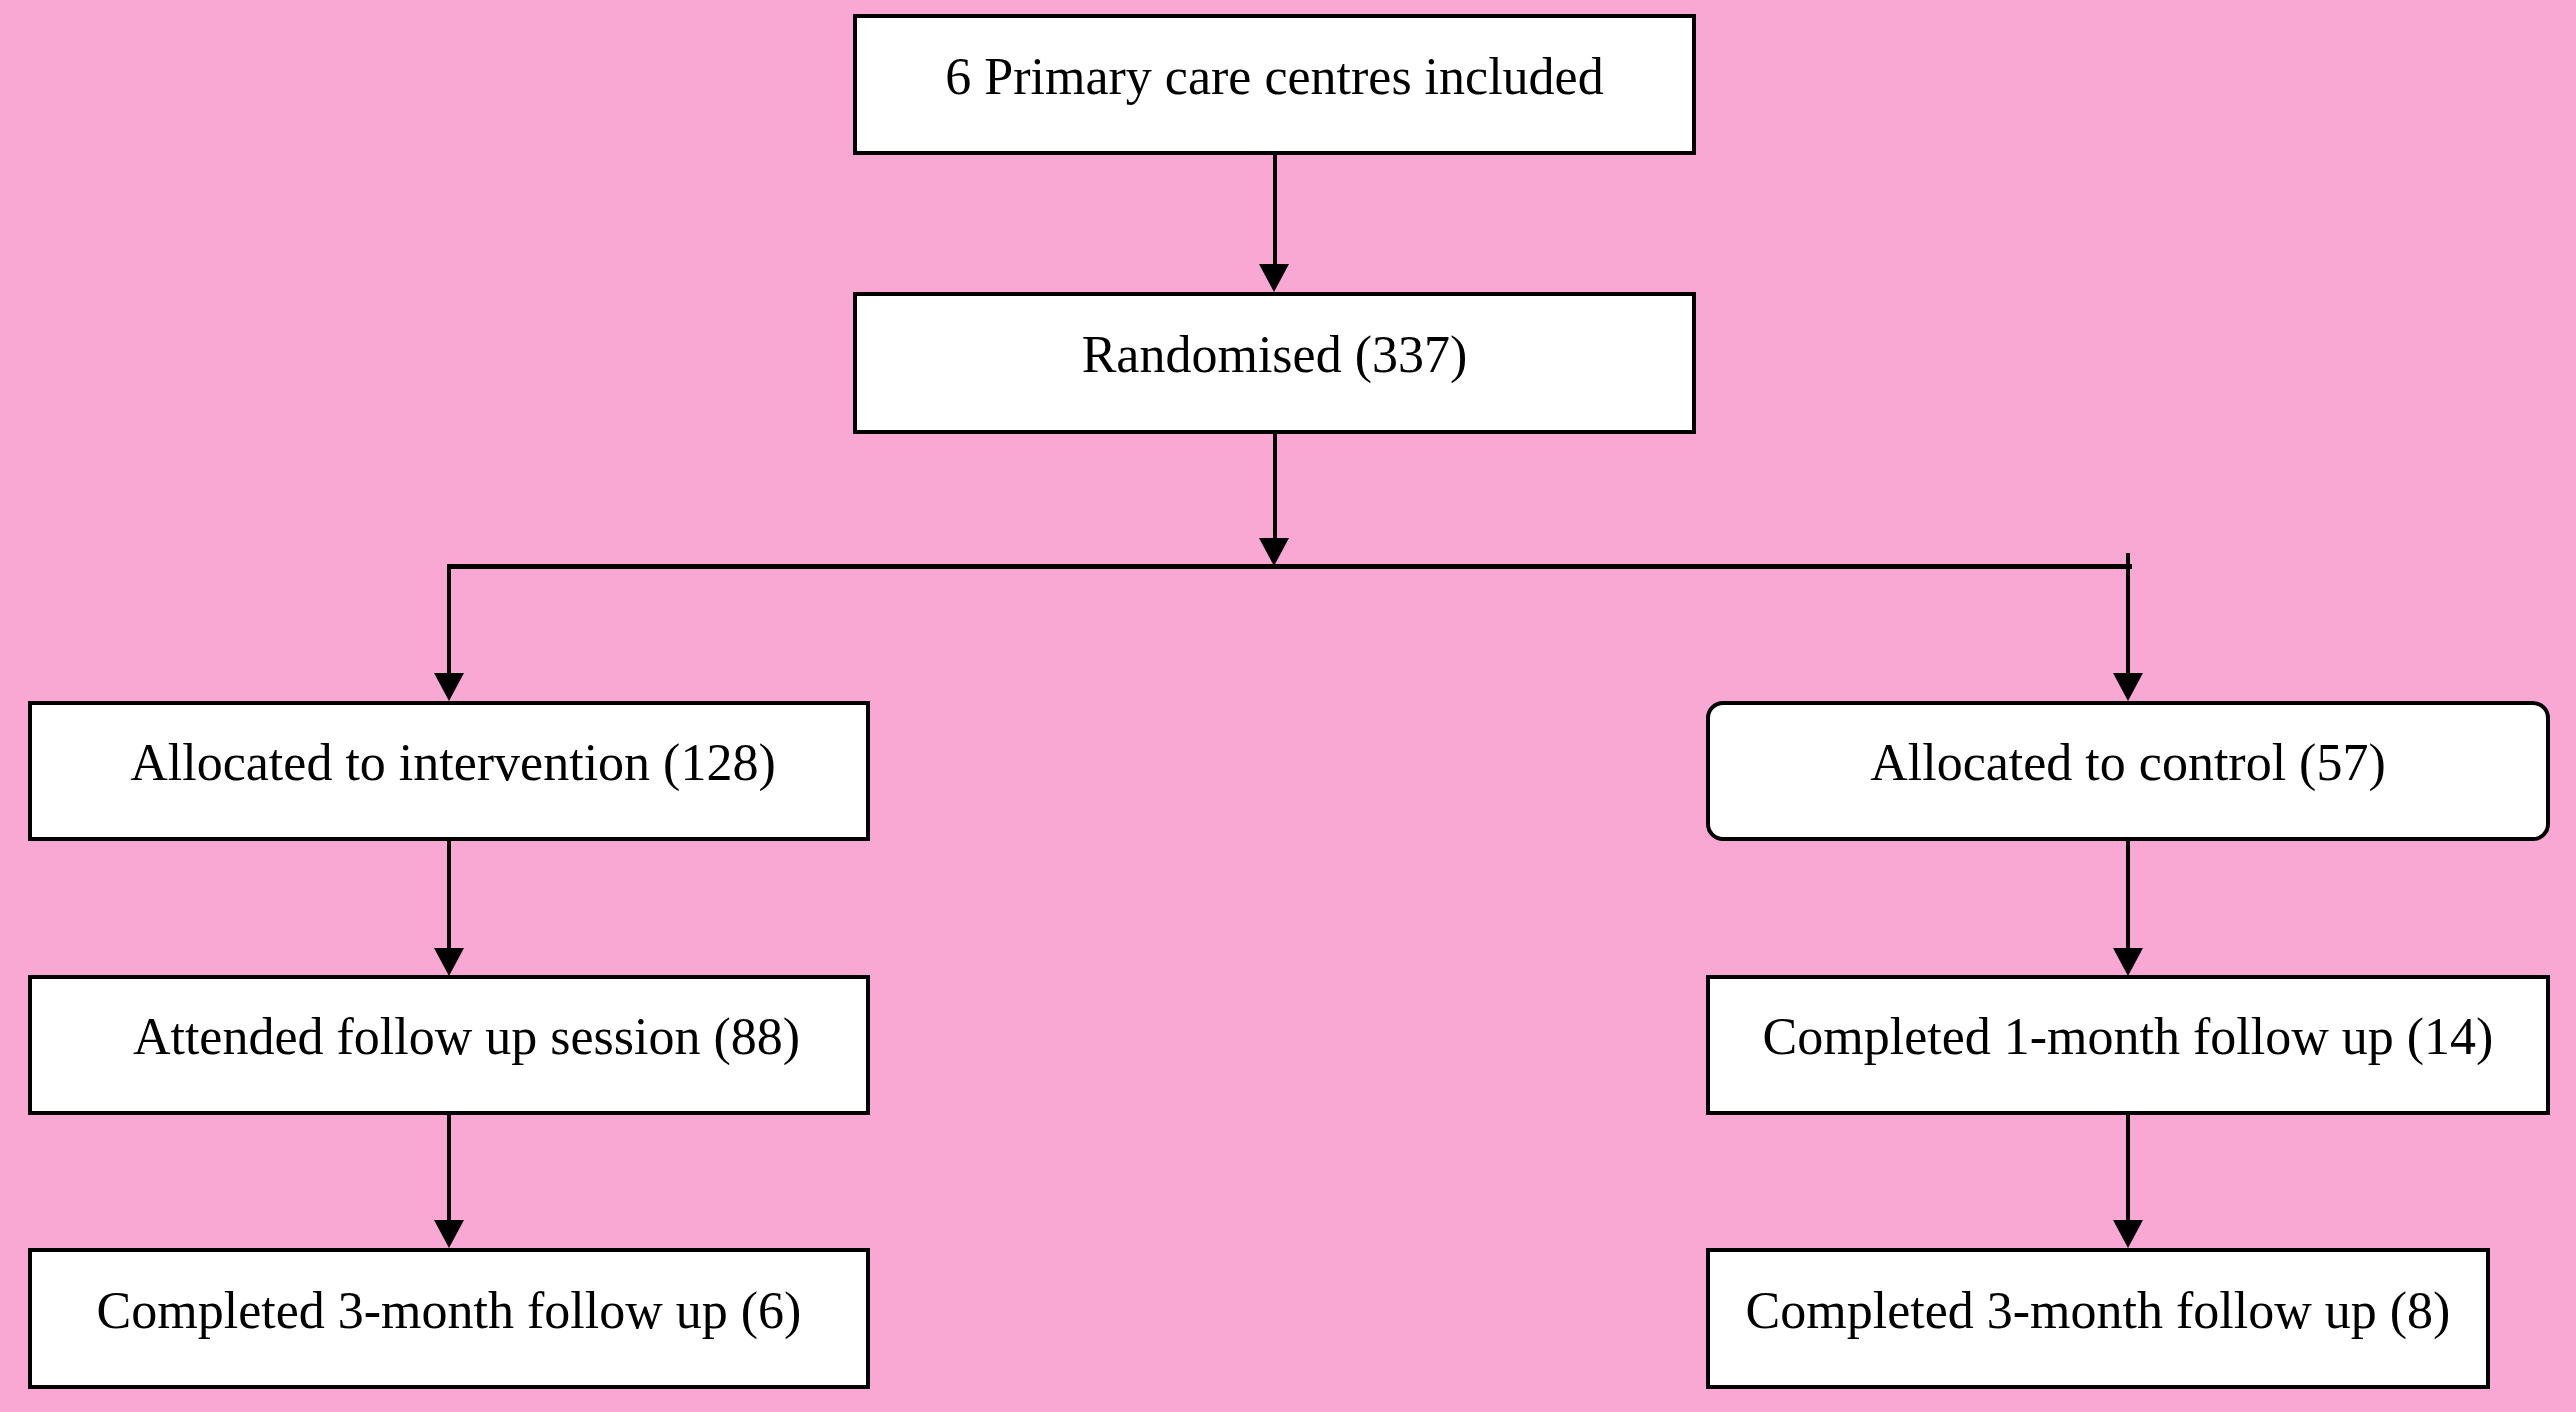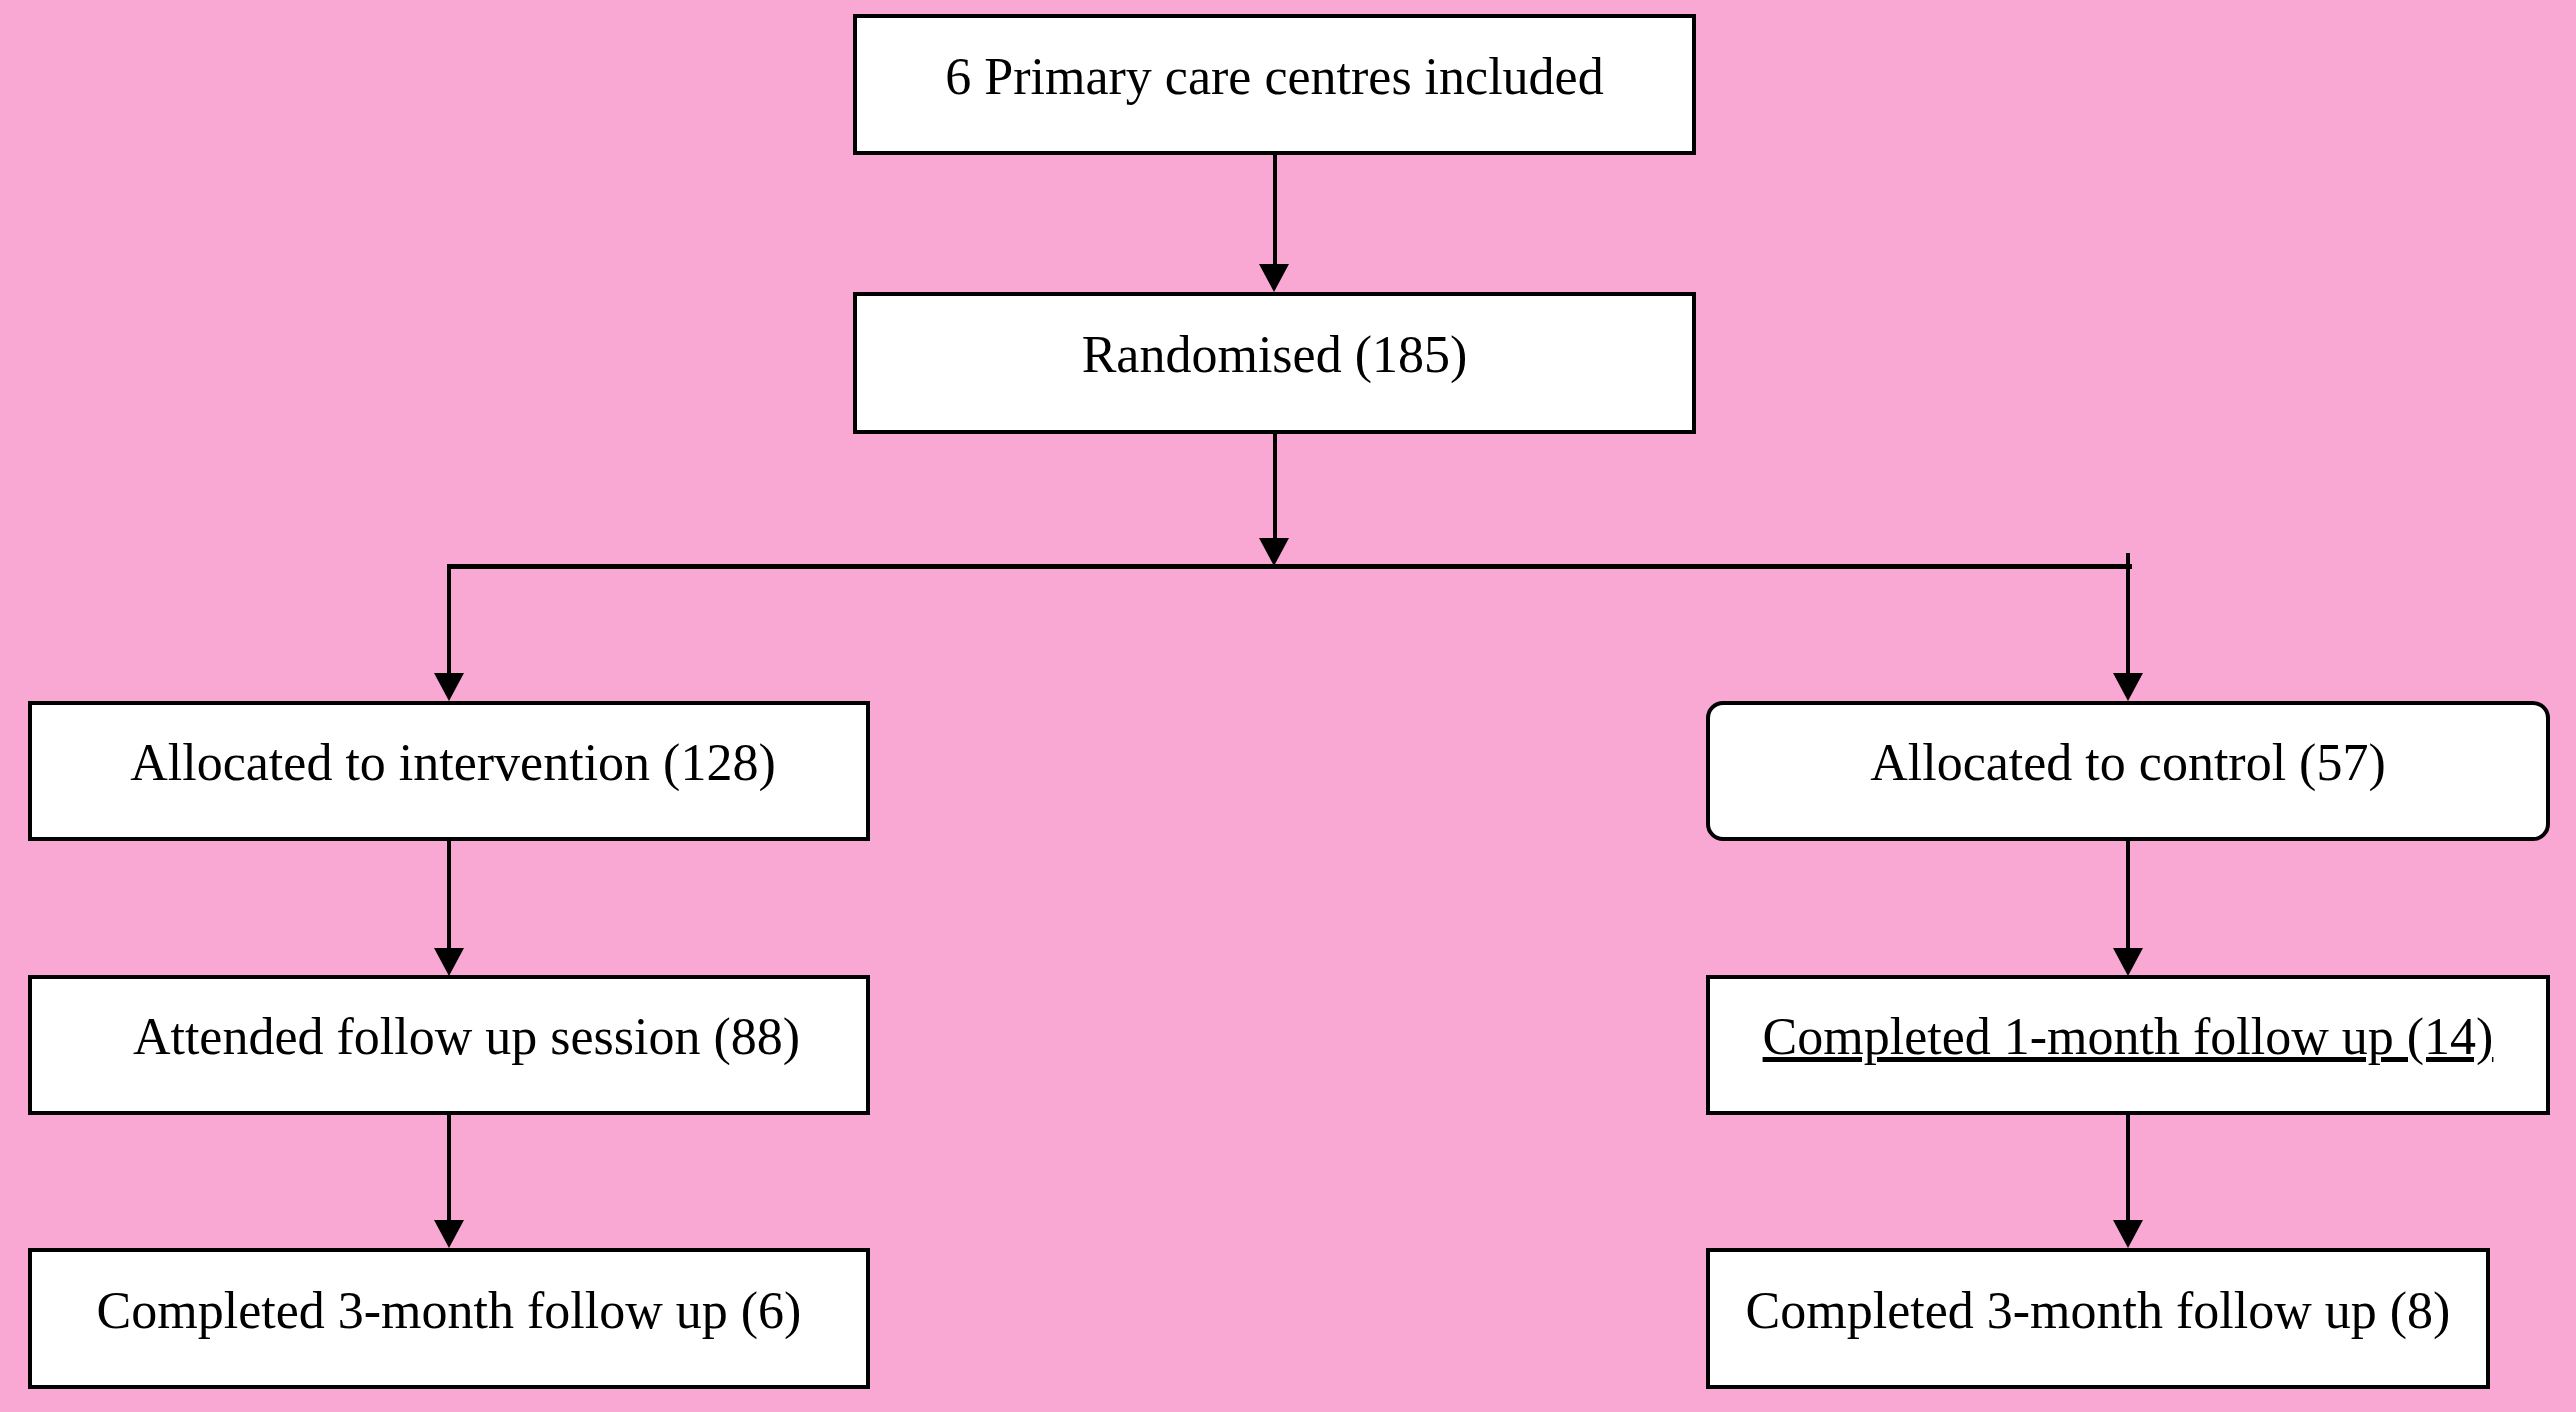--- a/index.html
+++ b/index.html
@@ -58,21 +58,21 @@
 <div id="diagram">
 
   <div class="node" style="left:853px; top:14px; width:843px; height:141px;">
     <span class="node-label">6 Primary care centres included</span>
   </div>
 
   <div class="vline" style="left:1273px; top:155px; height:112px;"></div>
   <div class="arrowhead" style="left:1259px; top:264px;"></div>
 
   <div class="node" style="left:853px; top:292px; width:843px; height:142px;">
-    <span class="node-label">Randomised (185)</span>
+    <span class="node-label">Randomised (337)</span>
   </div>
 
   <div class="vline" style="left:1273px; top:433px; height:107px;"></div>
   <div class="arrowhead" style="left:1259px; top:538px;"></div>
   <div class="hbar" style="left:447px; top:564px; width:1685px;"></div>
 
   <div class="vline" style="left:447px; top:568px; height:107px;"></div>
   <div class="arrowhead" style="left:434px; top:673px;"></div>
 
   <div class="vline" style="left:2126px; top:553px; height:122px;"></div>
@@ -87,21 +87,21 @@
 
   <div class="vline" style="left:447px; top:841px; height:110px;"></div>
   <div class="arrowhead" style="left:434px; top:948px;"></div>
 
   <div class="vline" style="left:2126px; top:841px; height:110px;"></div>
   <div class="arrowhead" style="left:2113px; top:948px;"></div>
 
   <div class="node" style="left:28px; top:975px; width:842px; height:140px;padding-left:35px;">
     <span class="node-label">Attended follow up session (88)</span>
   </div>
-  <div class="node" style="left:1706px; top:975px; width:844px; height:140px;text-decoration:underline;">
+  <div class="node" style="left:1706px; top:975px; width:844px; height:140px;">
     <span class="node-label">Completed 1-month follow up (14)</span>
   </div>
 
   <div class="vline" style="left:447px; top:1115px; height:109px;"></div>
   <div class="arrowhead" style="left:434px; top:1220px;"></div>
 
   <div class="vline" style="left:2126px; top:1115px; height:109px;"></div>
   <div class="arrowhead" style="left:2113px; top:1220px;"></div>
 
   <div class="node" style="left:28px; top:1248px; width:842px; height:141px;text-align:center;">

